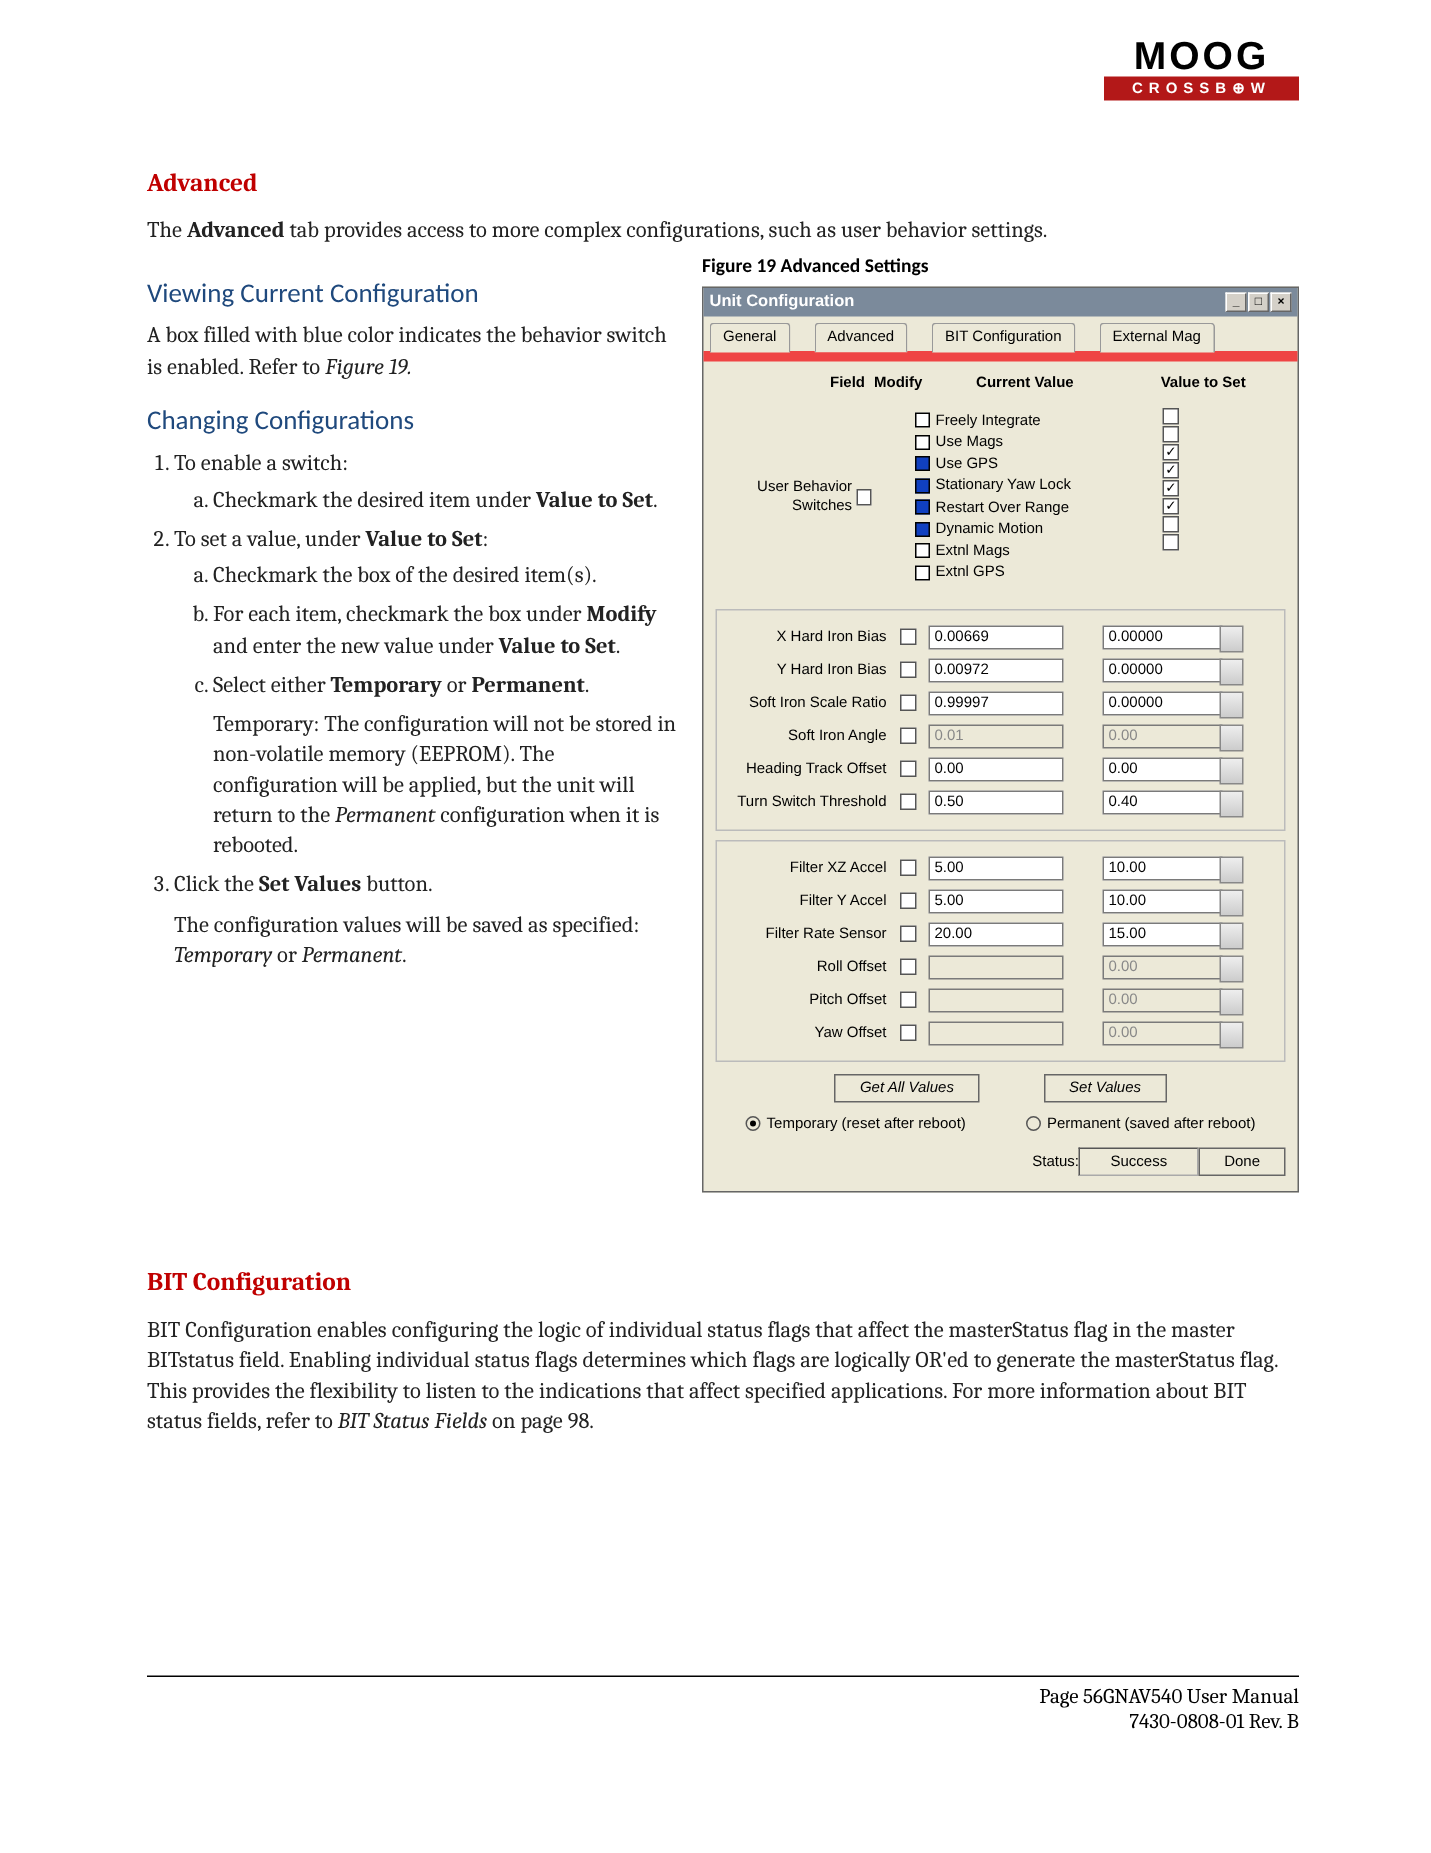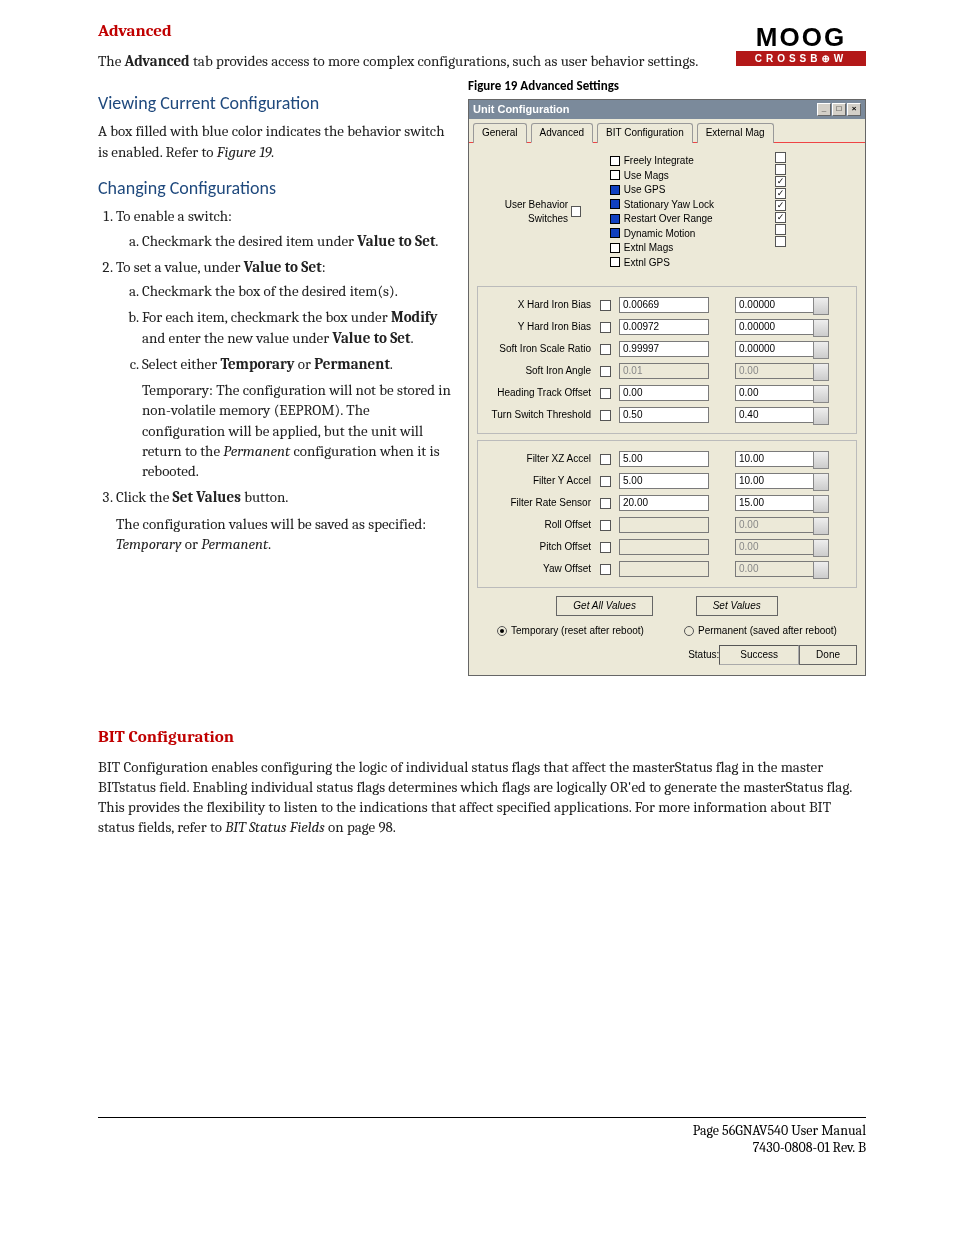--- a/index.html
+++ b/index.html
@@ -36,20 +36,21 @@
     font-family: Arial, sans-serif;
     font-size: 10px;
     letter-spacing: 4px;
     padding: 2px 0;
     margin-top: -2px;
     font-weight: bold;
   }
 
   
   .content {
+    margin-top: 92px;
     color: #222;
     font-size: 15px;
     line-height: 1.35;
   }
   h2.red {
     color: #c00000;
     font-size: 17px;
     font-weight: bold;
     margin: 0 0 8px 0;
   }
@@ -110,22 +111,22 @@
     width: 14px; height: 13px;
     background: #d4d0c8;
     border: 1px solid #fff;
     border-right-color:#666; border-bottom-color:#666;
     font-size: 8px; text-align: center; line-height: 10px;
     color:#000;
   }
   .tabs {
     display: flex;
     padding: 4px 4px 0 4px;
-    gap: 4px;
-    border-bottom: 1px solid #ef4444;
+    gap: 16px;
+    border-bottom: 7px solid #ef4444;
   }
   .tab {
     padding: 2px 8px;
     border: 1px solid #999;
     border-bottom: none;
     border-radius: 3px 3px 0 0;
     background: #ece9d8;
     margin-bottom: -1px;
   }
   .tab.active {
@@ -341,20 +342,26 @@
             </span>
           </div>
           <div class="tabs">
             <div class="tab">General</div>
             <div class="tab active">Advanced</div>
             <div class="tab">BIT Configuration</div>
             <div class="tab">External Mag</div>
           </div>
 
           <div class="tabbody">
+            <div class="hdr-row">
+              <div class="c1">Field</div>
+              <div class="c2">Modify</div>
+              <div class="c3">Current Value</div>
+              <div class="c4">Value to Set</div>
+            </div>
 
             <div class="ubs-row">
               <div class="c1b">
                 <span>User Behavior Switches</span>
                 <span class="chk"></span>
               </div>
               <div style="width:22px"></div>
               <div class="sw-list" id="sw-list">
                   <div class="sw-item">
                     <span class="sw-box" style="background: rgb(255, 255, 255);"></span>

